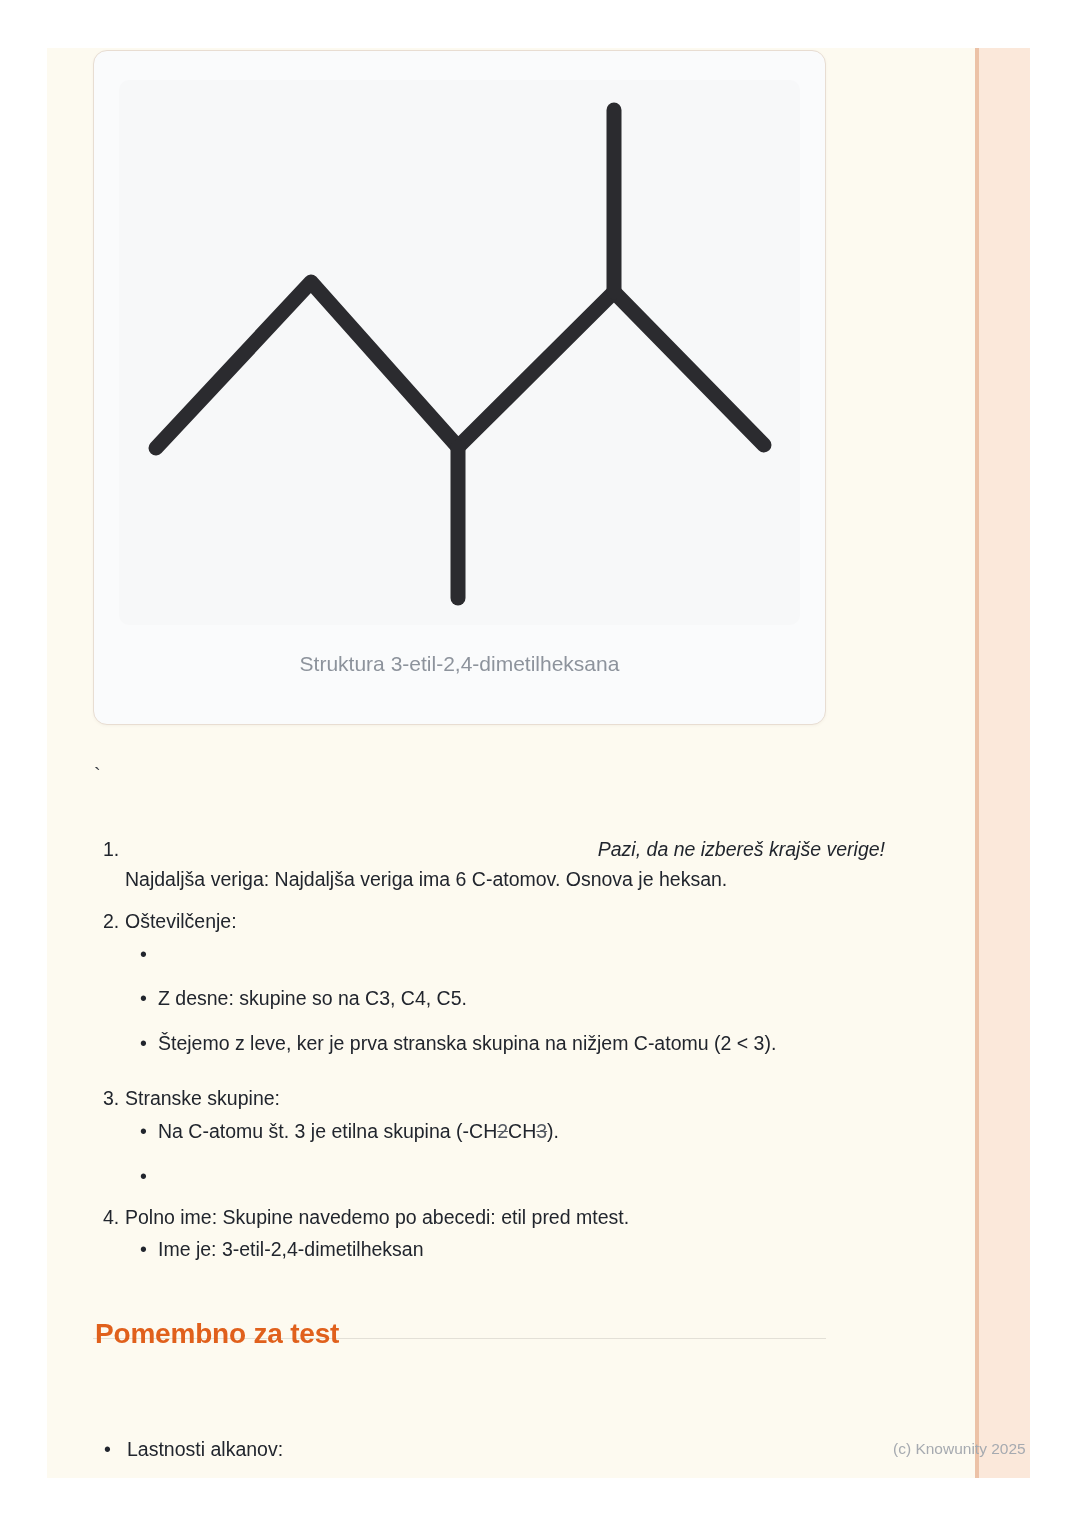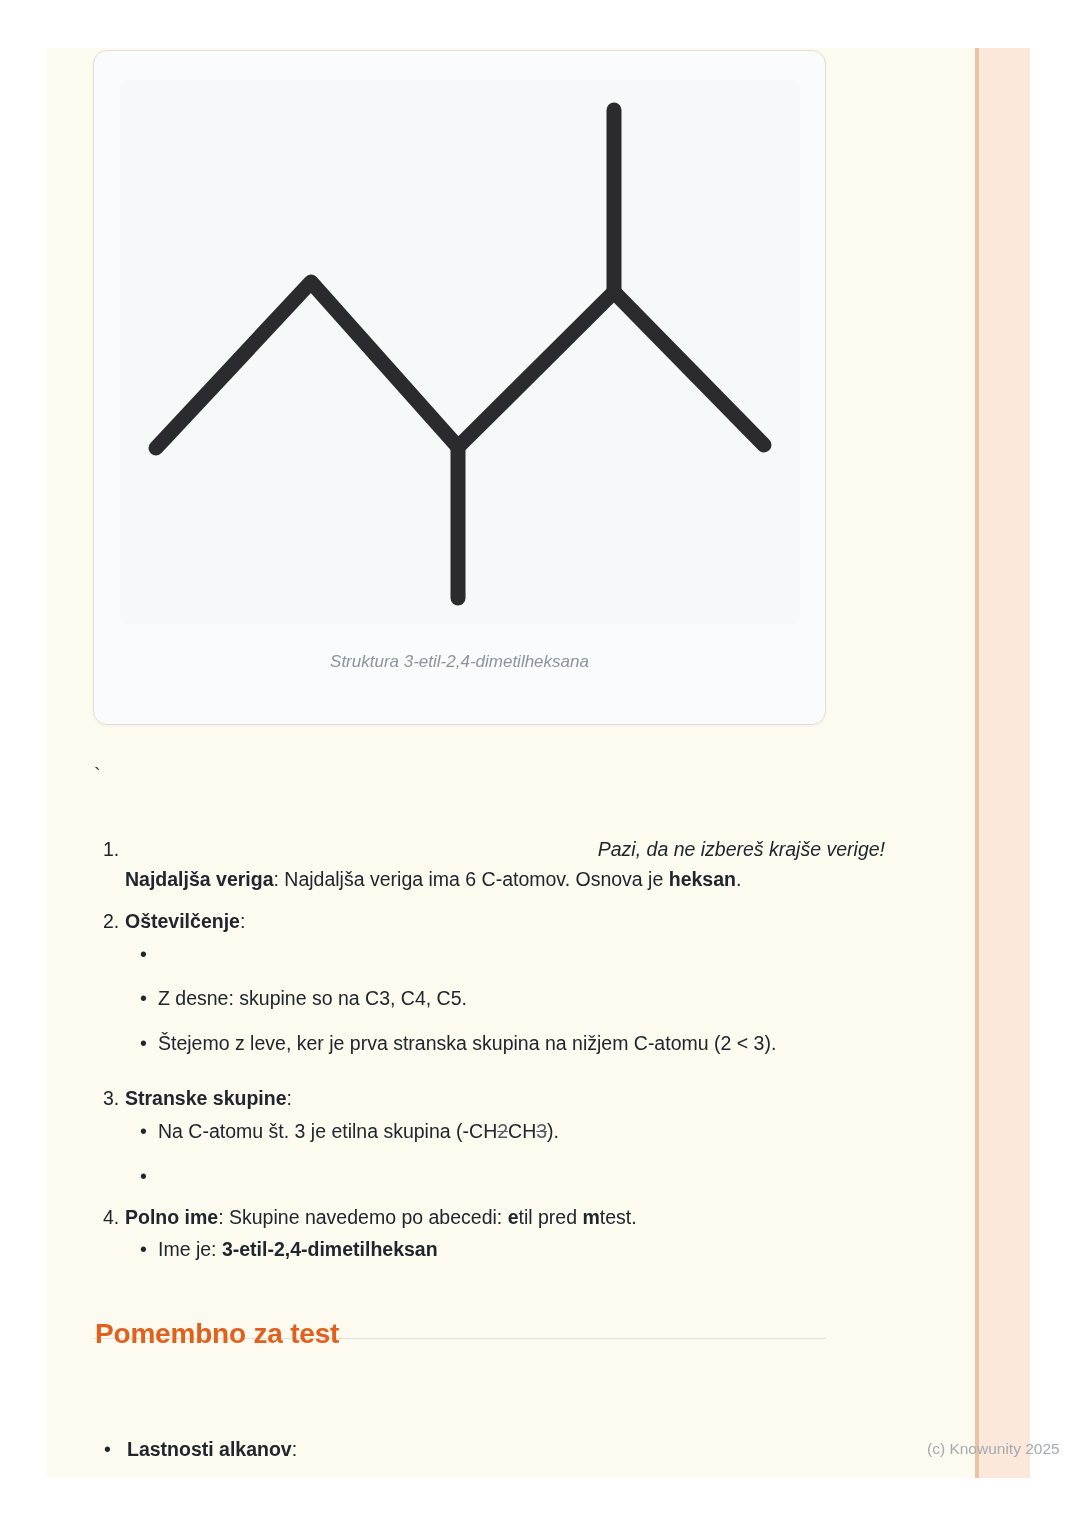--- a/index.html
+++ b/index.html
@@ -10,48 +10,48 @@
   
   #doc-page{position:absolute;left:47px;top:48px;width:983px;height:1430px;background:#fdfaf0;}
   #accent-stripe{position:absolute;right:0;top:0;width:51px;height:100%;background:#fbe8da;border-left:4px solid #ecc2a7;}
 
   
   #structure-card{position:absolute;left:46px;top:2px;width:731px;height:673px;background:#fafbfc;
     border:1px solid #e8ddd2;border-radius:14px;box-shadow:0 1px 3px rgba(90,70,50,.05);}
   #structure-image{position:absolute;left:25px;top:29px;width:681px;height:545px;background:#f7f8f9;border-radius:10px;}
   #structure-image svg{display:block;width:100%;height:100%;}
   #structure-caption{position:absolute;left:0;right:0;top:601px;text-align:center;
-    font-style:italic;font-size:17px;color:#8d939c;}
+    font-size:21px;color:#8d939c;}
 
   #stray-mark{position:absolute;left:47px;top:716px;font-size:20px;color:#3a3e45;}
 
   
   #naming-list{position:absolute;left:46px;top:786px;width:860px;font-size:19.5px;line-height:30px;}
   .oli{display:flex;}
   .oli[data-idx="1"]{margin-top:12px;}
   .oli[data-idx="2"]{margin-top:24px;}
   .oli[data-idx="3"]{margin-top:11px;}
   .num{flex:none;width:22px;padding-left:10px;}
   .content{flex:1;max-width:760px;}
   .note{display:block;text-align:right;}
   .brow{display:flex;margin-left:47px;margin-top:14px;}
   .brow.first{margin-top:3px;}
   .brow.first[data-item="3"]{margin-top:2px;}
   .bmark{flex:none;width:18px;}
   .btext{flex:1;max-width:710px;line-height:31px;}
 
-  .b{font-weight:700;}
+  .b{font-weight:400;}
   .i{font-style:italic;}
   .s{text-decoration:line-through;color:#565b63;}
 
   #divider{position:absolute;left:93px;top:1338px;width:733px;height:0;border-top:1.5px solid #e3e0d7;}
   #section-heading{position:absolute;left:95px;top:1318px;font-size:28px;font-weight:700;color:#e0601c;letter-spacing:-.2px;}
   #properties-bullet{position:absolute;left:104px;top:1434px;display:flex;font-size:19.5px;line-height:30px;}
   #properties-bullet .bmark{width:23px;}
-  #watermark{position:absolute;left:893px;top:1440px;font-size:15.5px;color:#a6aab0;z-index:3;margin-left:34px;}
+  #watermark{position:absolute;left:893px;top:1440px;font-size:15.5px;color:#a6aab0;z-index:3;}
 </style>
 </head>
 <body>
 
 <div id="canvas">
   <div id="doc-page">
     <div id="accent-stripe"></div>
 
     <div id="structure-card">
       <div id="structure-image">

